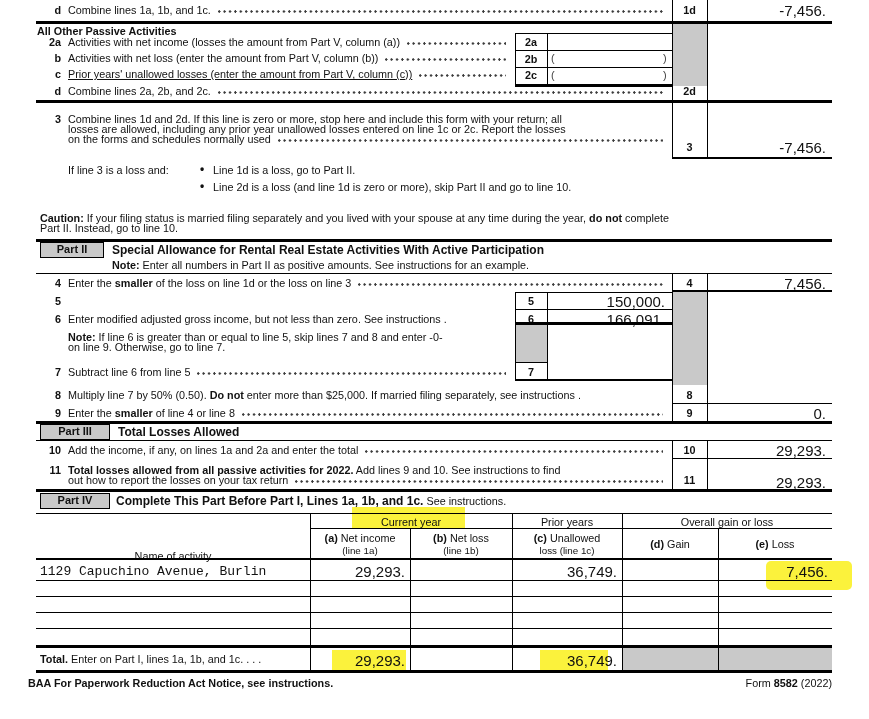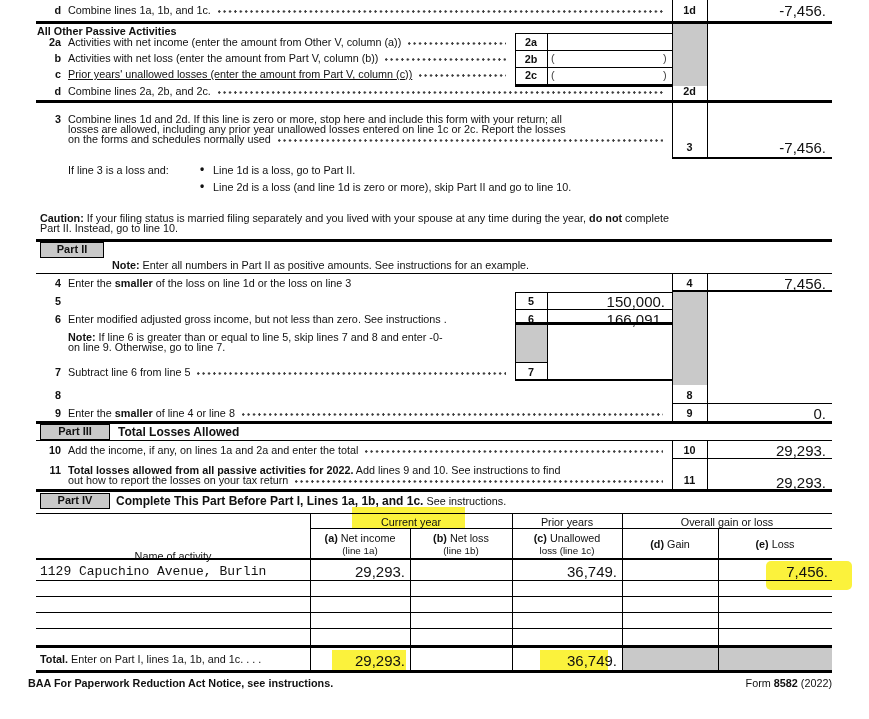--- a/index.html
+++ b/index.html
@@ -52,21 +52,21 @@
   <div class="vl" style="left:672px;top:0;height:21px;"></div>
   <div class="vl" style="left:707px;top:0;height:21px;"></div>
   <div class="boxlbl" style="left:672px;top:4px;width:35px;">1d</div>
   <div class="val" style="left:707px;top:2px;width:119px;">-7,456.</div>
   <div class="hl th" style="left:36px;top:21px;width:796px;"></div>
 
   <div class="t b" style="left:37px;top:25px;">All Other Passive Activities</div>
 
   <div class="numbox" style="left:40px;top:36px;">2a</div>
   <div class="flexrow" style="left:68px;top:36px;width:442px;">
-    <span class="txt">Activities with net income (enter the amount from Other V, column (a))</span>
+    <span class="txt">Activities with net income (losses the amount from Part V, column (a))</span>
     <span class="leader"></span>
   </div>
   <div class="numbox" style="left:40px;top:52px;">b</div>
   <div class="flexrow" style="left:68px;top:52px;width:442px;">
     <span class="txt">Activities with net loss (enter the amount from Part V, column (b))</span>
     <span class="leader"></span>
   </div>
   <div class="numbox" style="left:40px;top:68px;">c</div>
   <div class="flexrow" style="left:68px;top:68px;width:442px;text-decoration:underline;">
     <span class="txt">Prior years' unallowed losses (enter the amount from Part V, column (c))</span>
@@ -118,28 +118,29 @@
   <div class="t" style="left:40px;top:212px;">
     <span class="b">Caution:</span>
     <span>If your filing status is married filing separately and you lived with your spouse at any time during the year,</span>
     <span class="b">do not</span>
     <span>complete</span>
   </div>
   <div class="t" style="left:40px;top:222px;">Part II. Instead, go to line 10.</div>
 
   <div class="hl th" style="left:36px;top:239px;width:796px;"></div>
   <div class="partlbl" style="left:40px;top:242px;width:62px;height:14px;">Part II</div>
+  <div class="ptitle" style="left:112px;top:243px;">Special Allowance for Rental Real Estate Activities With Active Participation</div>
   <div class="t" style="left:112px;top:259px;">
     <span class="b">Note:</span>
     <span>Enter all numbers in Part II as positive amounts. See instructions for an example.</span>
   </div>
   <div class="hl" style="left:36px;top:273px;width:796px;"></div>
 
   <div class="numbox" style="left:40px;top:277px;">4</div>
-  <div class="flexrow" style="left:68px;top:277px;width:599px;flex-direction:column;">
+  <div class="flexrow" style="left:68px;top:277px;width:599px;">
     <span class="txt"><span>Enter the</span> <span class="b">smaller</span> <span>of the loss on line 1d or the loss on line 3</span></span>
     <span class="leader"></span>
   </div>
   <div class="vl" style="left:672px;top:274px;height:147px;"></div>
   <div class="vl" style="left:707px;top:274px;height:147px;"></div>
   <div class="boxlbl" style="left:672px;top:277px;width:35px;">4</div>
   <div class="val" style="left:707px;top:275px;width:119px;">7,456.</div>
   <div class="hl" style="left:672px;top:290px;width:160px;height:1.5px;"></div>
 
   <div class="numbox" style="left:40px;top:295px;">5</div>
@@ -164,20 +165,25 @@
 
   <div class="numbox" style="left:40px;top:366px;">7</div>
   <div class="flexrow" style="left:68px;top:366px;width:442px;">
     <span class="txt">Subtract line 6 from line 5</span>
     <span class="leader"></span>
   </div>
   <div class="boxlbl" style="left:515px;top:366px;width:32px;">7</div>
   <div class="hl th" style="left:515px;top:379px;width:157px;height:2px;"></div>
 
   <div class="numbox" style="left:40px;top:389px;">8</div>
+  <div class="t" style="left:68px;top:389px;">
+    <span>Multiply line 7 by 50% (0.50).</span>
+    <span class="b">Do not</span>
+    <span>enter more than $25,000. If married filing separately, see instructions .</span>
+  </div>
   <div class="boxlbl" style="left:672px;top:389px;width:35px;">8</div>
   <div class="hl" style="left:672px;top:403px;width:160px;"></div>
 
   <div class="numbox" style="left:40px;top:407px;">9</div>
   <div class="flexrow" style="left:68px;top:407px;width:599px;">
     <span class="txt"><span>Enter the</span> <span class="b">smaller</span> <span>of line 4 or line 8</span></span>
     <span class="leader"></span>
   </div>
   <div class="boxlbl" style="left:672px;top:407px;width:35px;">9</div>
   <div class="val" style="left:707px;top:405px;width:119px;">0.</div>

